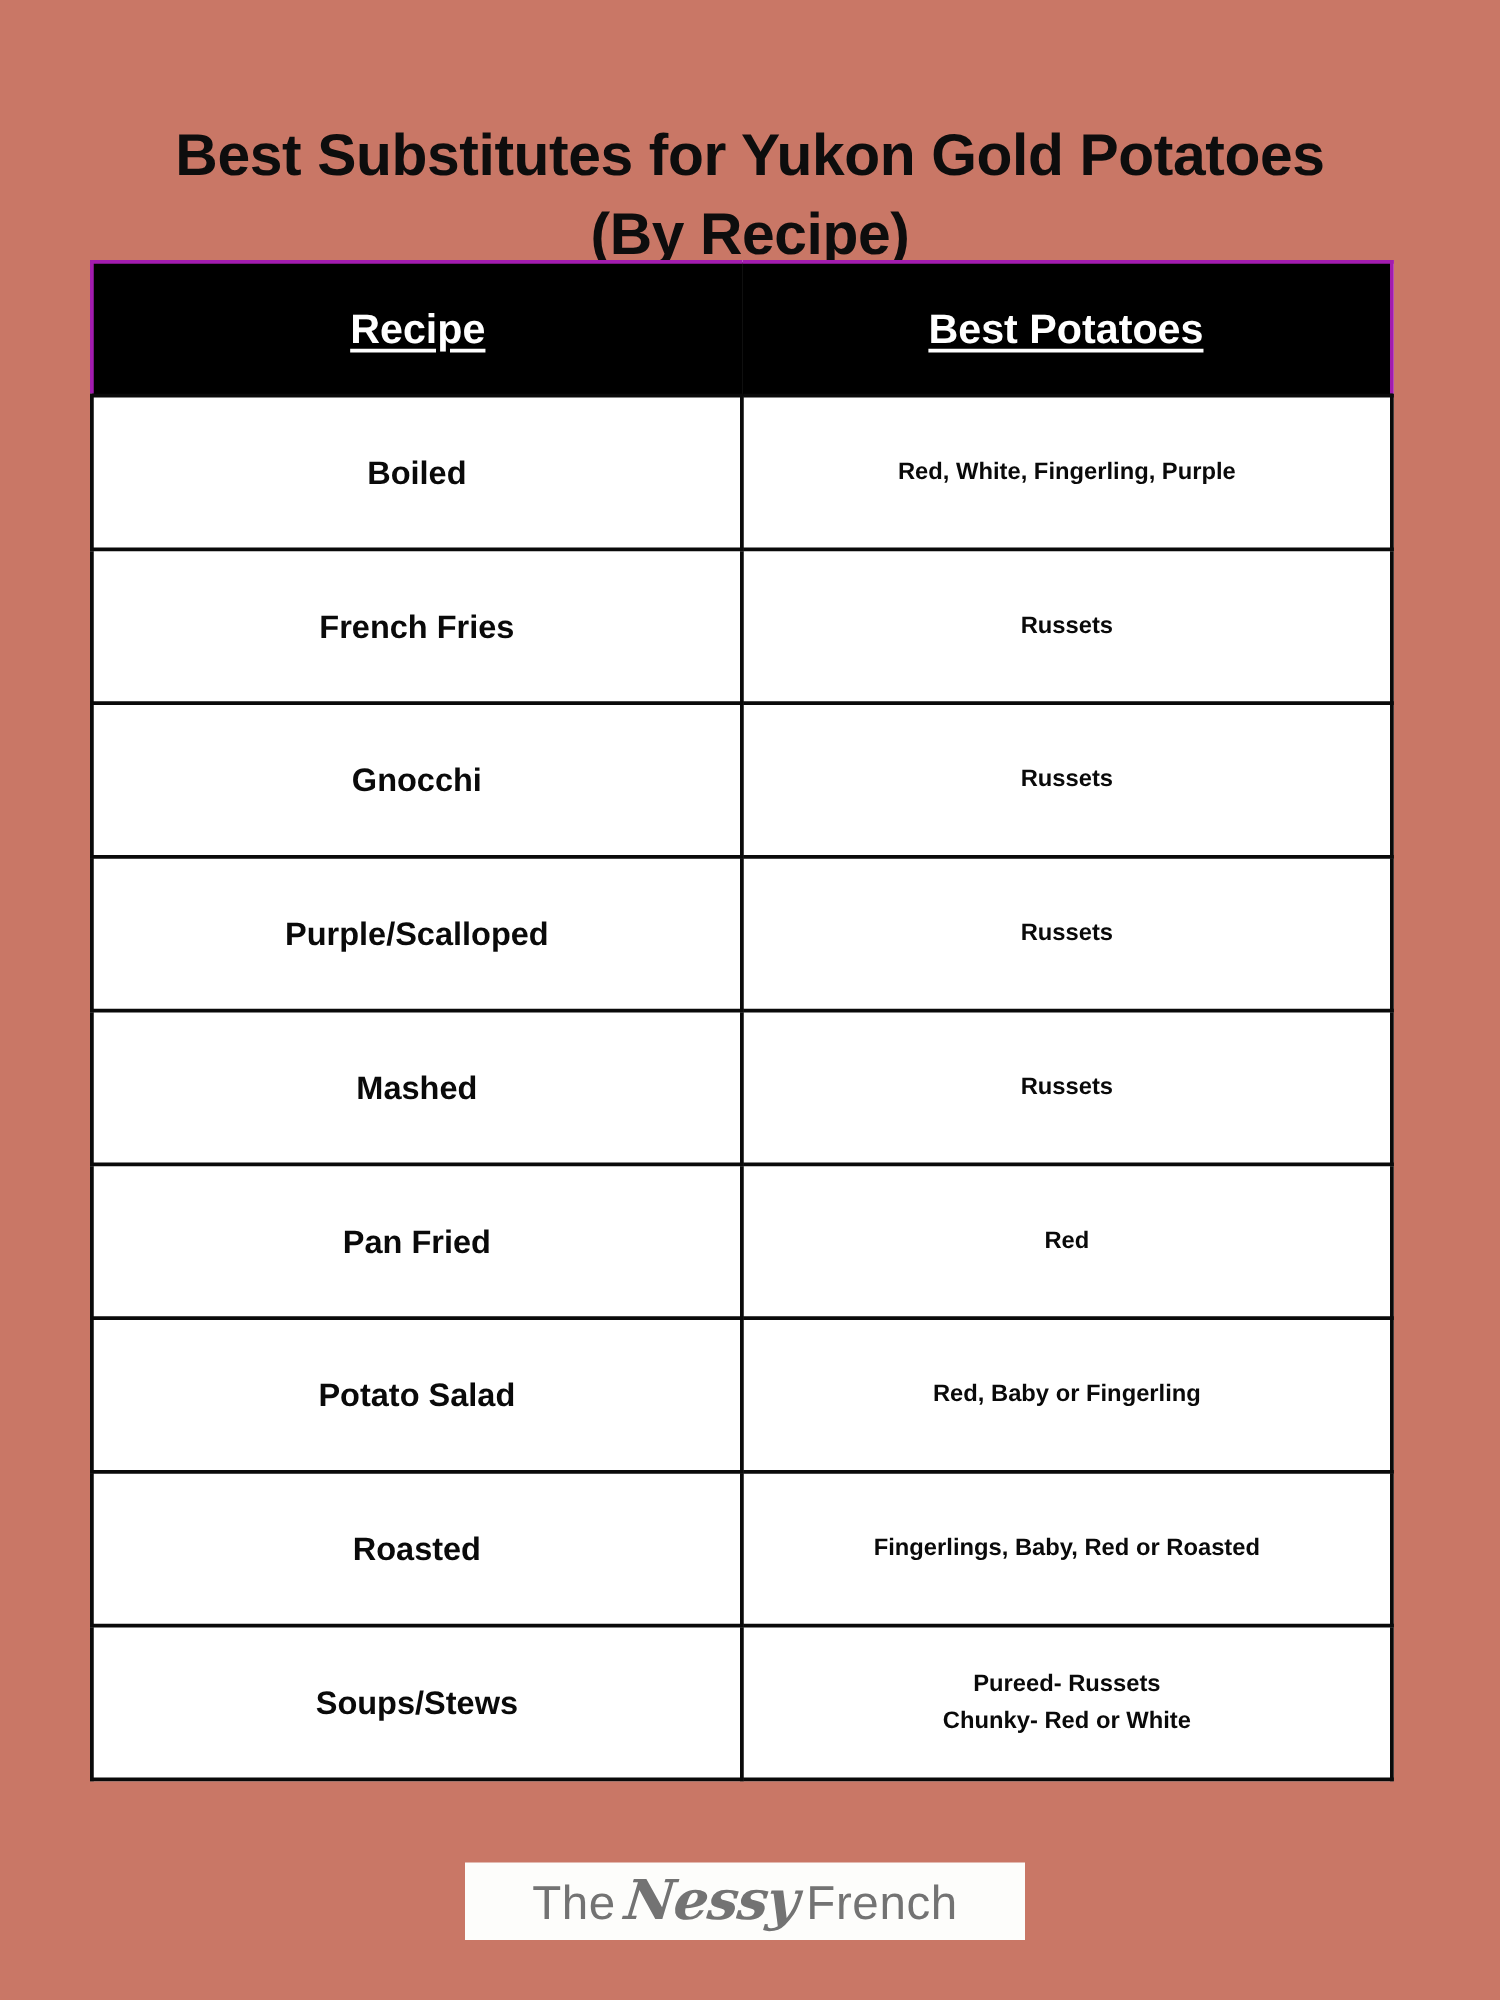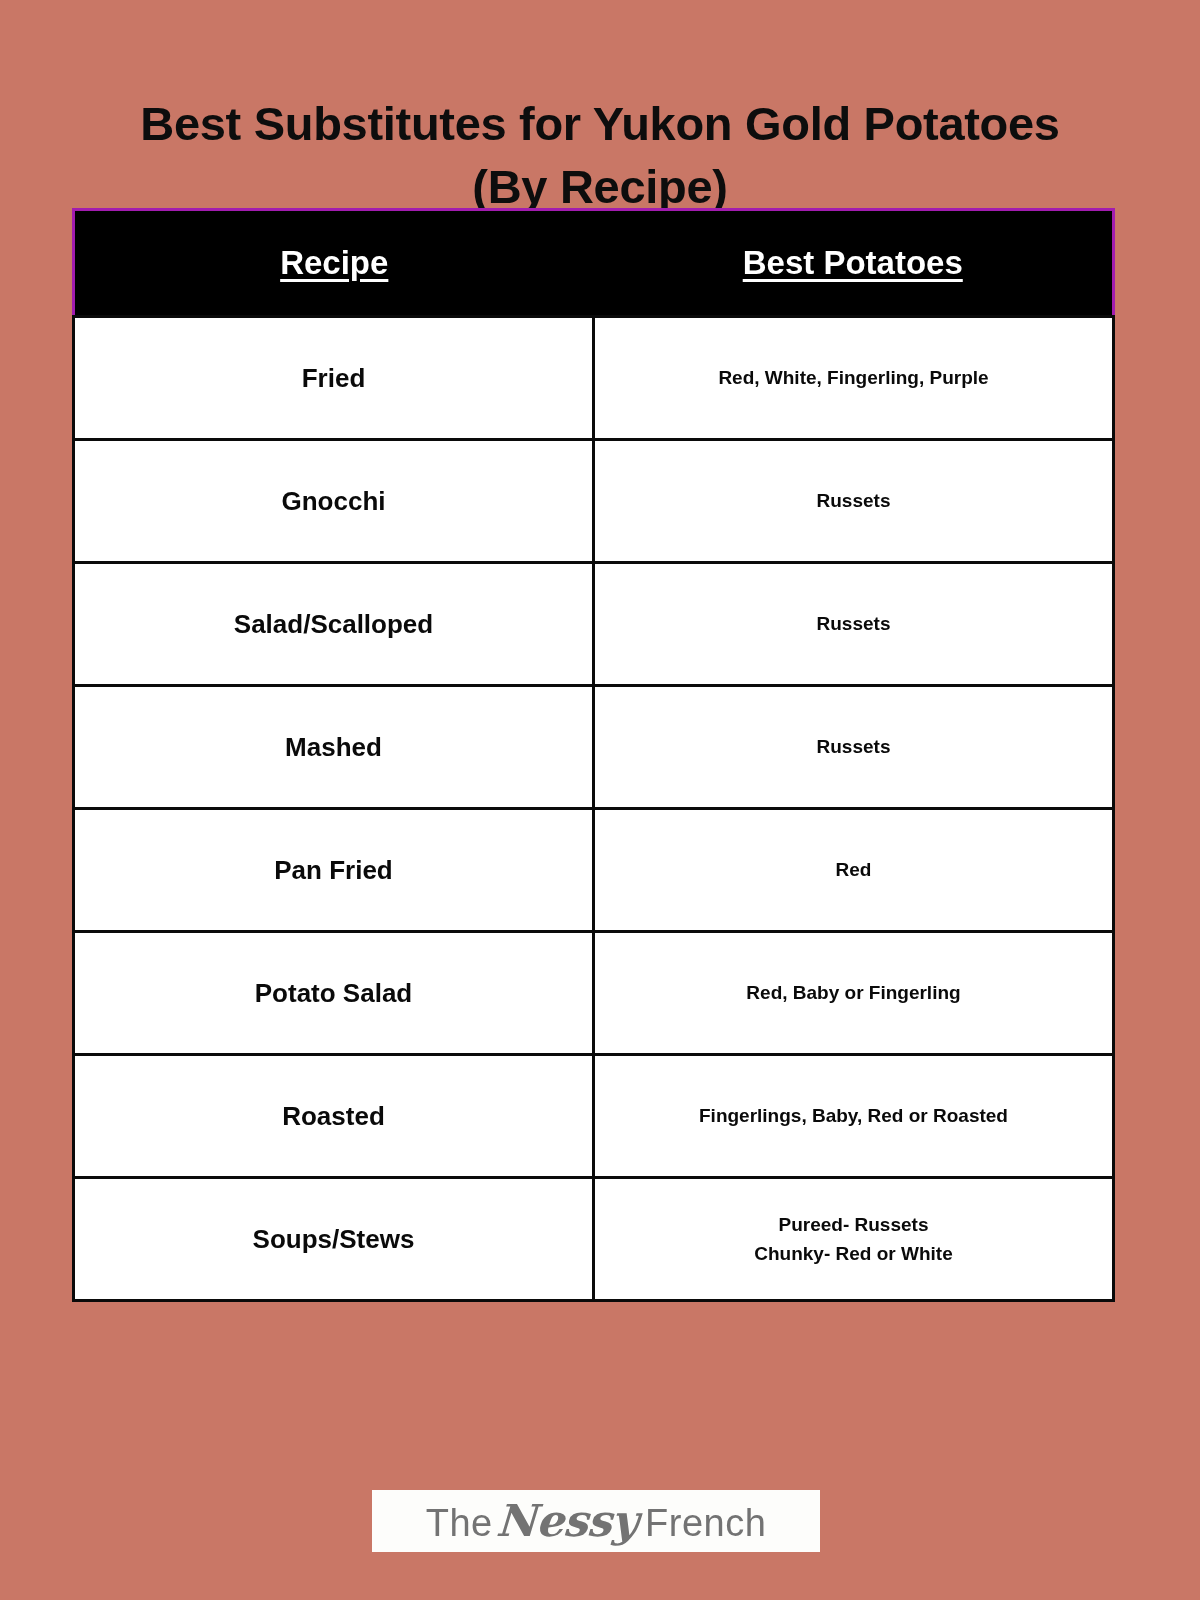--- a/index.html
+++ b/index.html
@@ -154,29 +154,33 @@
           <th>
             <span class="u">Recipe</span>
           </th>
           <th>
             <span class="u">Best Potatoes</span>
           </th>
         </tr>
       </thead>
       <tbody id="table-body">
           <tr>
-            <td class="recipe-cell">Fried</td>
+            <td class="recipe-cell">Boiled</td>
             <td class="potato-cell">Red, White, Fingerling, Purple</td>
           </tr>
           <tr>
+            <td class="recipe-cell">French Fries</td>
+            <td class="potato-cell">Russets</td>
+          </tr>
+          <tr>
             <td class="recipe-cell">Gnocchi</td>
             <td class="potato-cell">Russets</td>
           </tr>
           <tr>
-            <td class="recipe-cell">Salad/Scalloped</td>
+            <td class="recipe-cell">Purple/Scalloped</td>
             <td class="potato-cell">Russets</td>
           </tr>
           <tr>
             <td class="recipe-cell">Mashed</td>
             <td class="potato-cell">Russets</td>
           </tr>
           <tr>
             <td class="recipe-cell">Pan Fried</td>
             <td class="potato-cell">Red</td>
           </tr>

